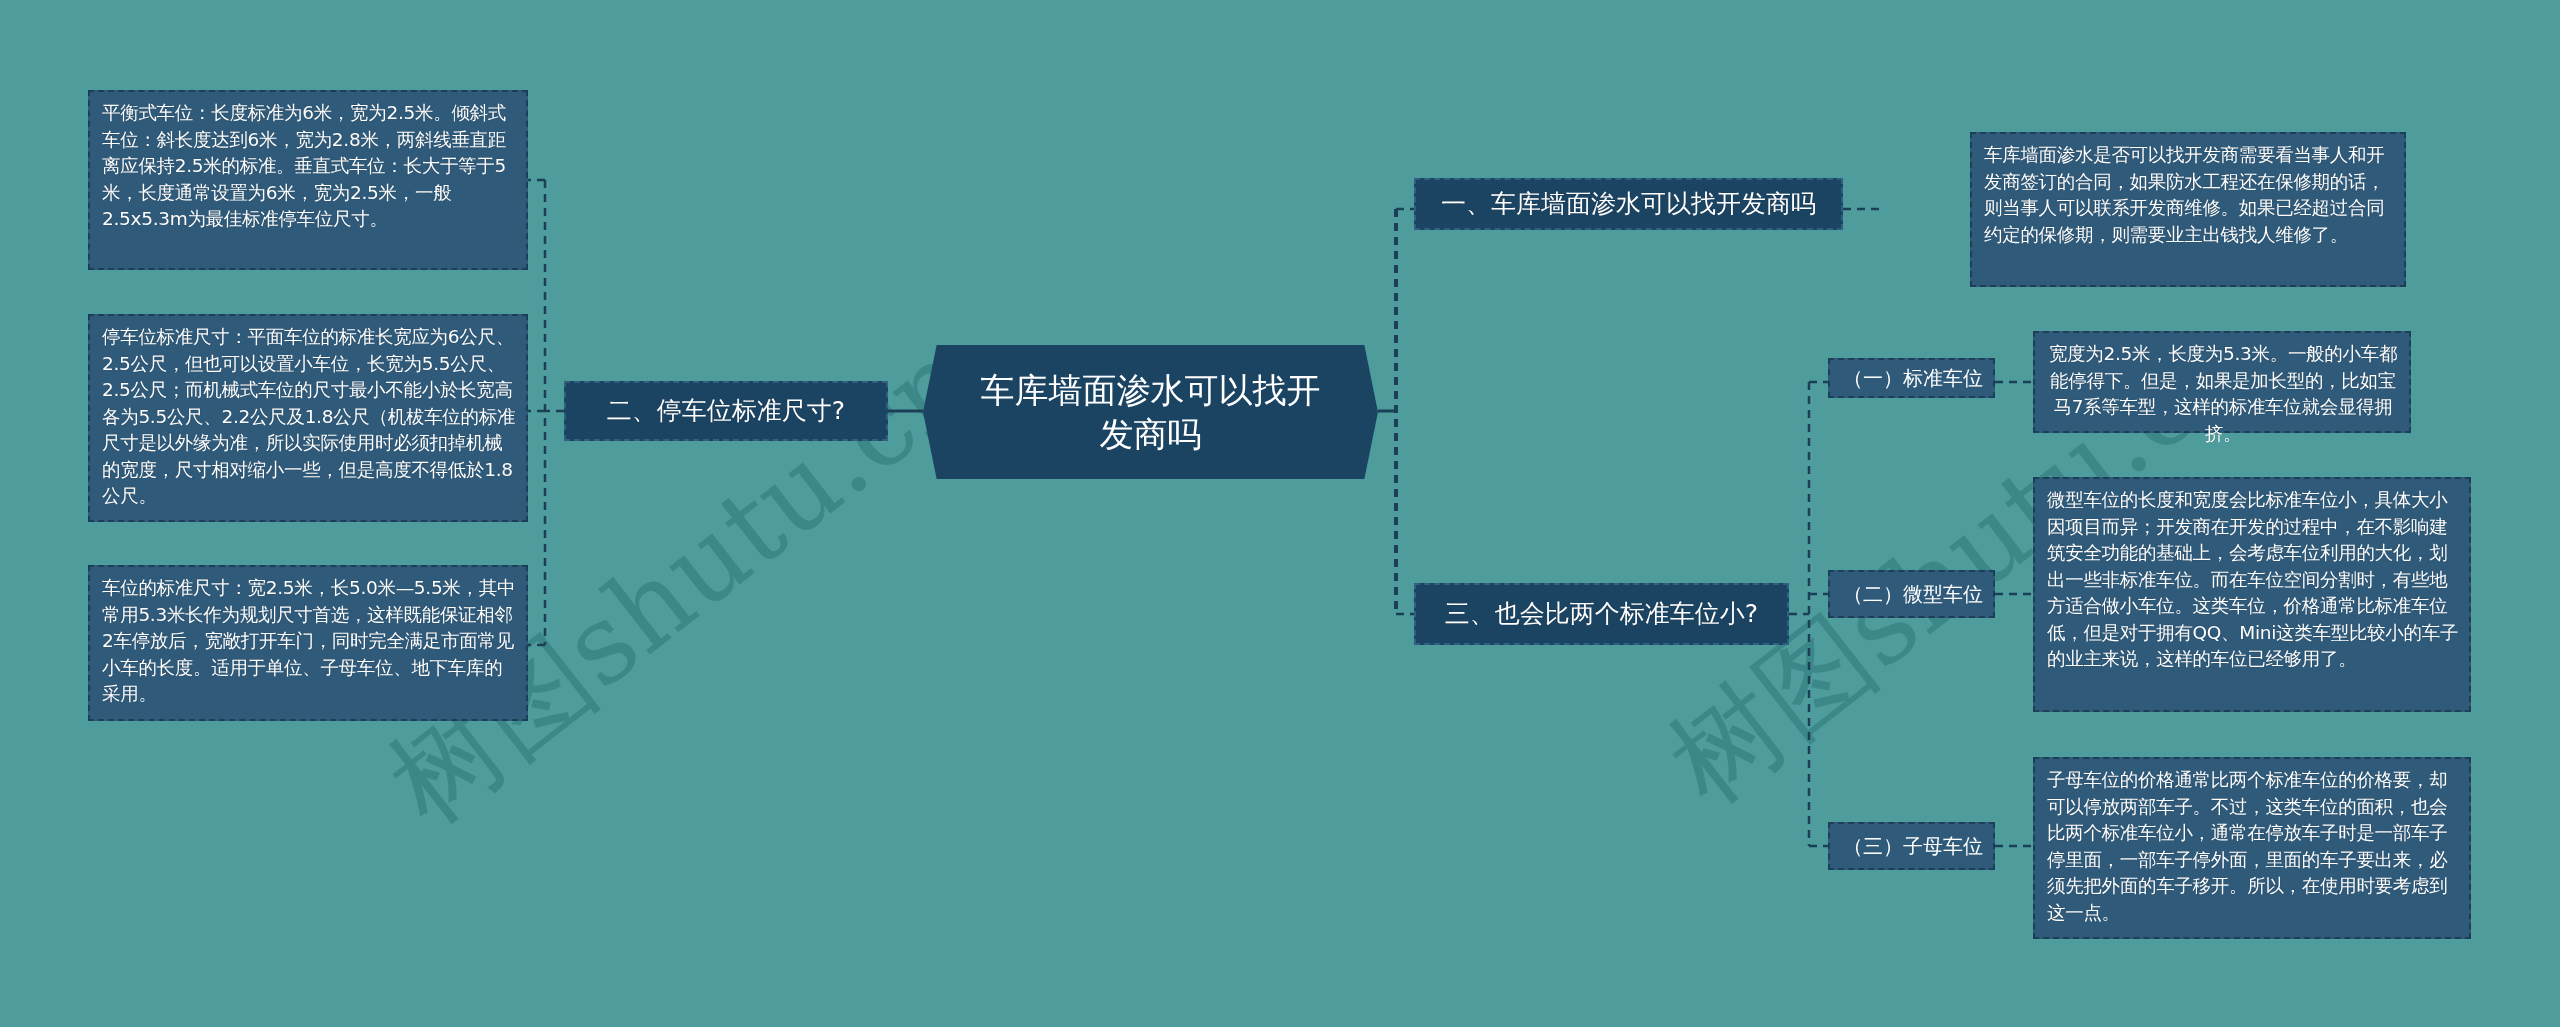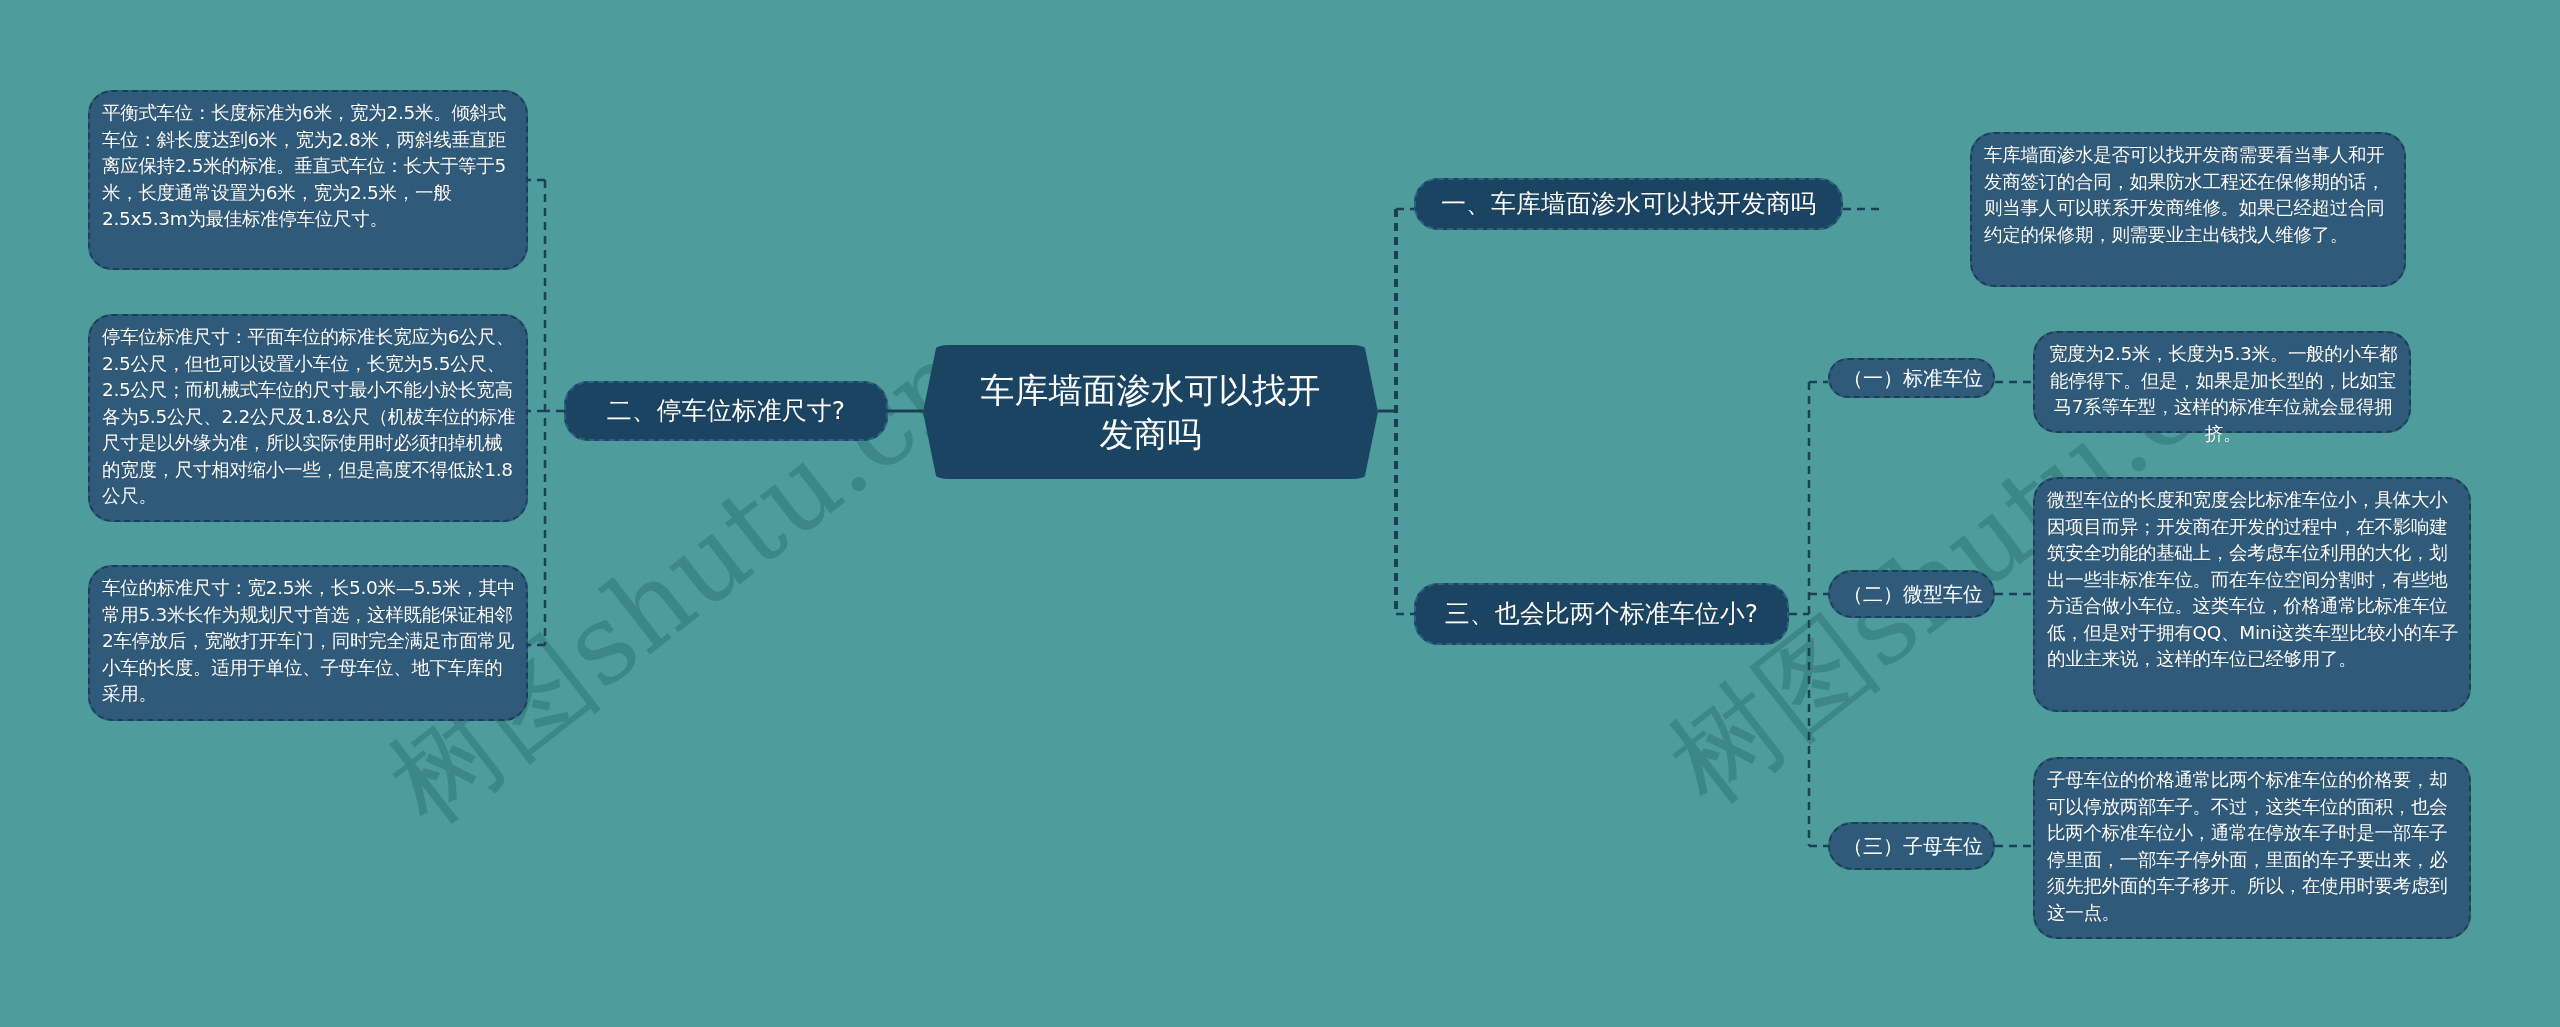--- a/index.html
+++ b/index.html
@@ -2,21 +2,21 @@
 <html><head>
 <meta charset="utf-8">
 <style>
   html, body { margin: 0; padding: 0; }
   body {
     width: 2560px; height: 1027px; position: relative; overflow: hidden;
     background: #4e9c9c;
     font-family: "DejaVu Sans", "Liberation Sans", sans-serif;
     color: #ffffff;
   }
-  .node { position: absolute; box-sizing: border-box; border-radius: 24px; }
+  .node { position: absolute; box-sizing: border-box; }
   .leaf {
     background: #2f5a7a;
     border: 2px dashed #1c3f58;
     font-size: 18.5px; line-height: 26.5px;
     padding: 8px 10px 8px 12px;
     letter-spacing: -0.3px;
     text-shadow: 0 0 1px rgba(0,0,0,0.35);
   }
   .branch {
     background: #1b4463;

